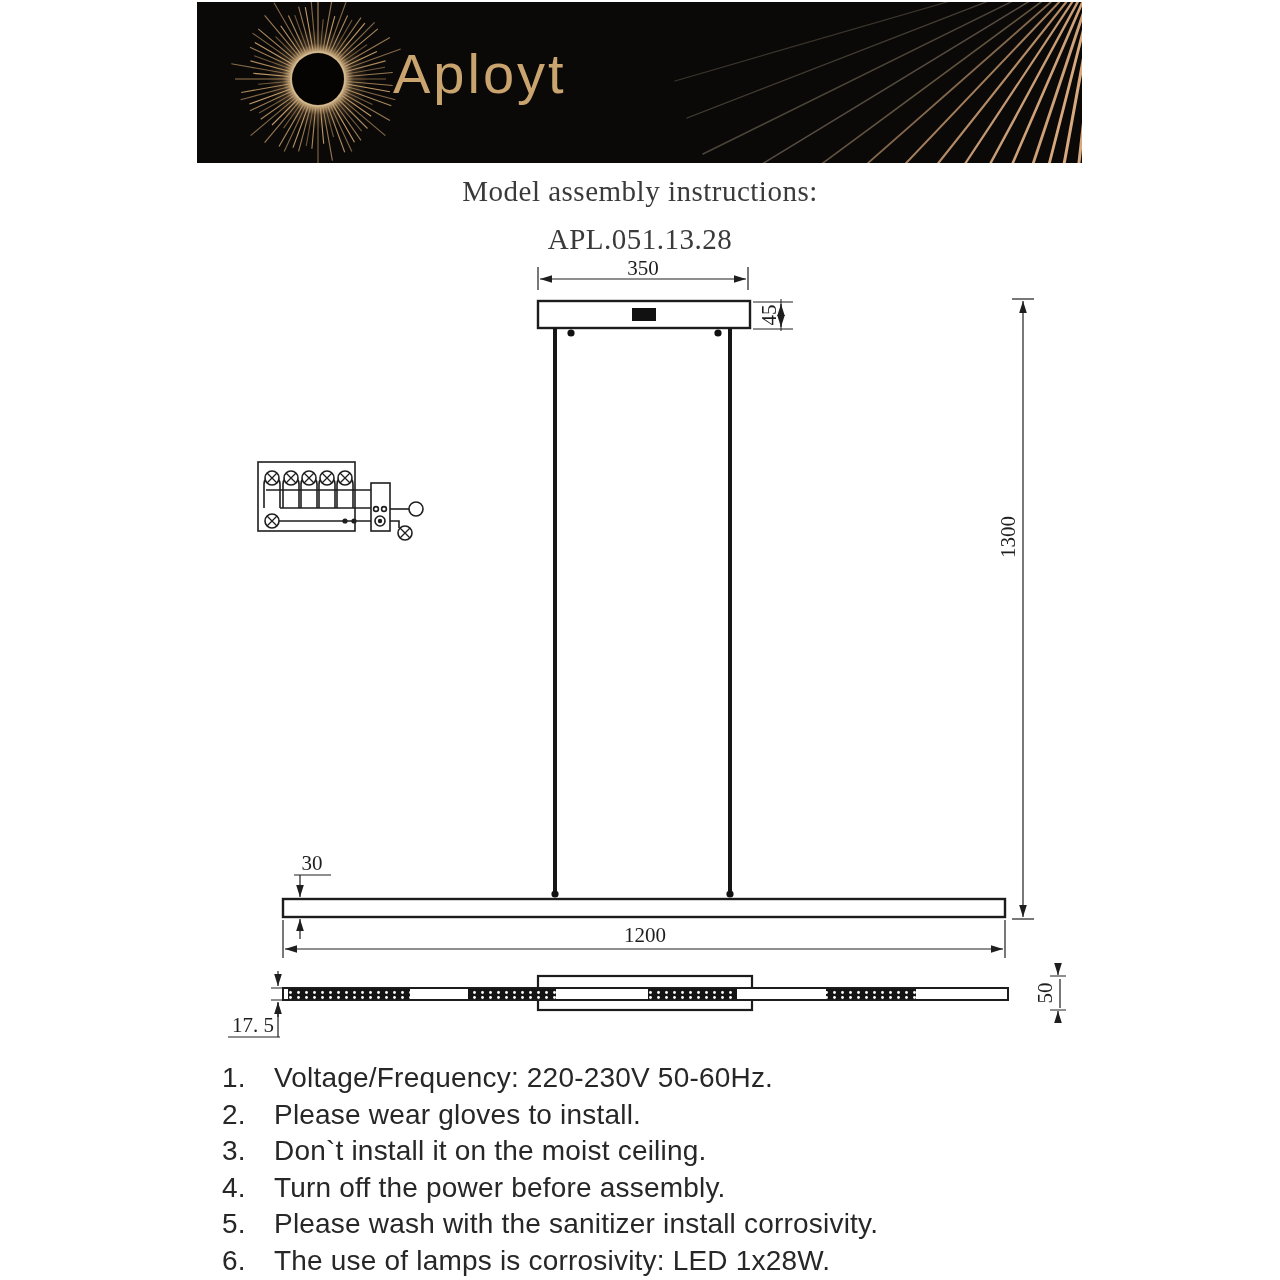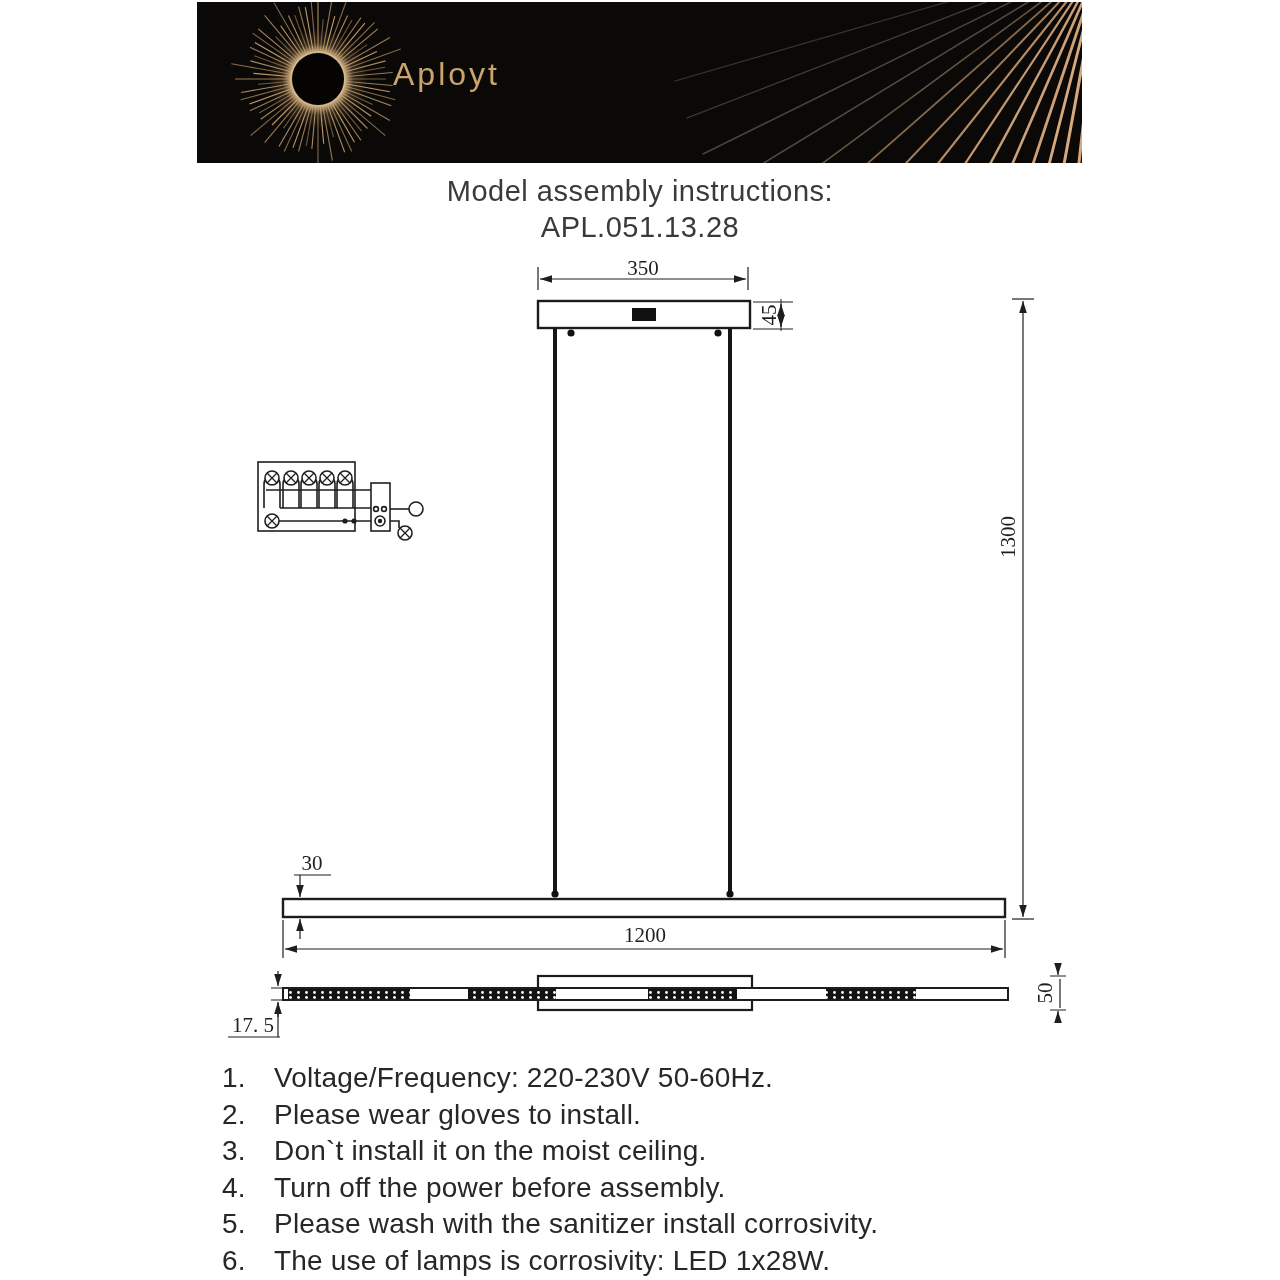--- a/index.html
+++ b/index.html
@@ -2,27 +2,27 @@
 <html><head>
 <meta charset="utf-8">
 <style>
   html,body{margin:0;padding:0;background:#ffffff;}
   .page{position:relative;width:1280px;height:1280px;background:#fff;overflow:hidden;
         font-family:"Liberation Sans",sans-serif;}
 
   
   .banner{position:absolute;left:197px;top:2px;width:885px;height:161px;background:#0b0907;overflow:hidden;}
   .banner svg{position:absolute;left:0;top:0;}
-  .brand{position:absolute;left:196px;top:42px;font-size:32px;line-height:60px;
+  .brand{position:absolute;left:196px;top:42px;font-size:56px;line-height:60px;
          letter-spacing:3px;color:#c9a46e;font-family:"Liberation Sans",sans-serif;font-weight:400;}
 
   
-  .titleblock{position:absolute;left:0;top:173px;width:1280px;text-align:center;color:#3a3a3a;}
+  .titleblock{position:absolute;left:0;top:173px;width:1280px;text-align:center;color:#3a3a3a;font-family:Liberation Serif, serif;}
   .titleblock .t1{font-size:29px;line-height:36px;letter-spacing:.5px;}
-  .titleblock .t2{font-size:29px;line-height:36px;letter-spacing:.5px;}
+  .titleblock .t2{font-size:29px;line-height:36px;letter-spacing:.5px;margin-top:12px;}
 
   
   .drawing{position:absolute;left:180px;top:250px;}
   .dimtxt{font-family:"Liberation Serif","DejaVu Serif",serif;font-size:21px;fill:#1e1e1e;}
 
   
   .instructions{position:absolute;left:222px;top:1060px;width:840px;margin:0;padding:0;list-style:none;
                 font-size:28px;line-height:36.6px;color:#272727;letter-spacing:.2px;}
   .instructions li{display:flex;}
   .instructions .num{width:52px;flex:0 0 52px;}

